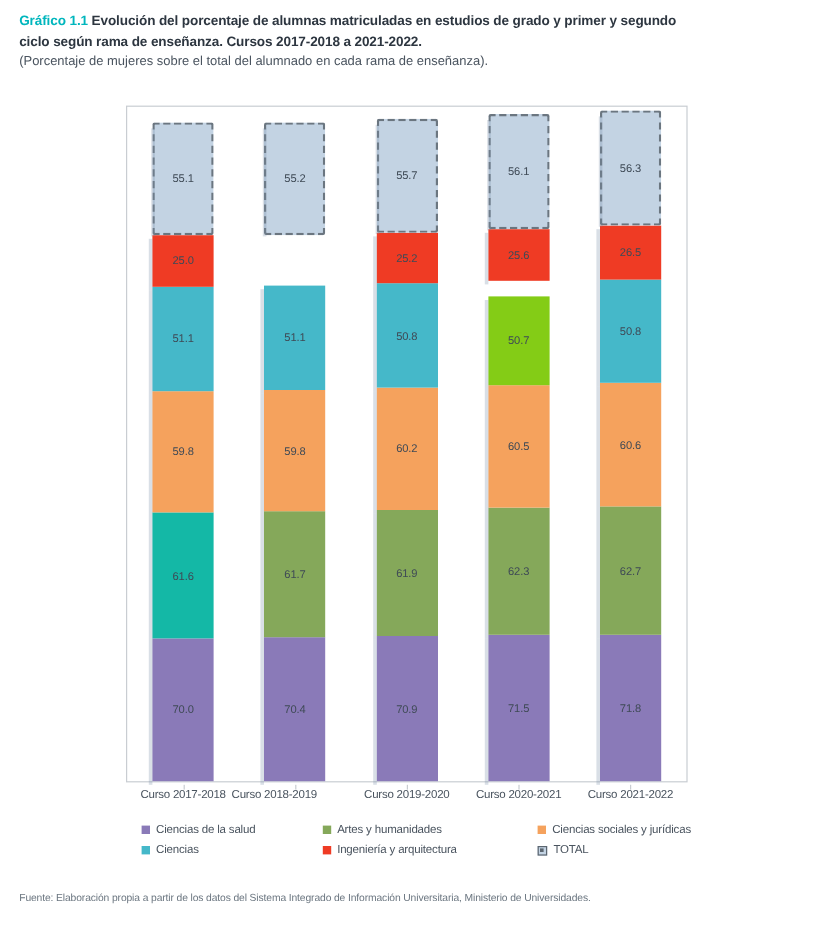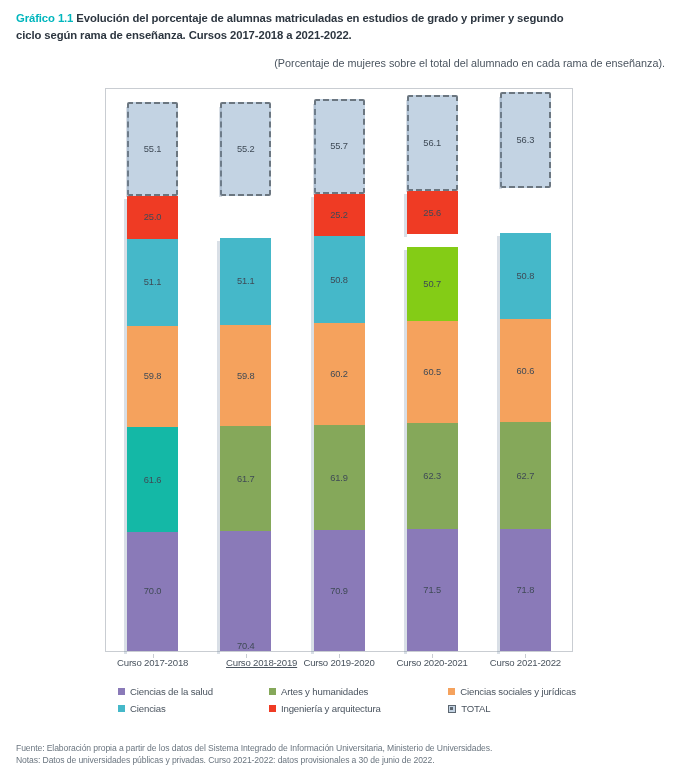--- a/index.html
+++ b/index.html
@@ -28,23 +28,22 @@
     letter-spacing: -0.1px;
   }
   .fig-label {
     color: #00b6bd;
     font-weight: bold;
   }
   .subtitle {
     font-size: 10.8px;
     line-height: 16px;
     color: #4a545f;
-    margin-top: 12px;
+    margin-top: 0;
     font-weight: normal;
-    text-align: right;
   }
 
   
   .chart-wrap {
     position: absolute;
     left: 0;
     top: 76px;
     width: 681px;
     height: 650px;
   }
@@ -223,21 +222,21 @@
               <span style="position: relative;">25.0</span>
             </div>
             <div class="seg total-seg" style="height: 93.7052px; bottom: 454.921px;">
               <span class="shadow-edge"></span>
               <span style="position: relative;">55.1</span>
             </div>
           </div>
         </div>
         <div class="bar-group" style="left: 114.3px; width: 51px;">
           <div class="bar-col">
-            <div class="seg" style="height: 119.725px; bottom: 0px; background: rgb(138, 122, 184); align-items: flex-end;">
+            <div class="seg" style="height: 119.725px; bottom: 0px; background: rgb(138, 122, 184);">
               <span class="shadow-edge"></span>
               <span style="position: relative;">70.4</span>
             </div>
             <div class="seg" style="height: 104.929px; bottom: 119.725px; background: rgb(133, 168, 90);">
               <span class="shadow-edge"></span>
               <span style="position: relative;">61.7</span>
             </div>
             <div class="seg" style="height: 101.698px; bottom: 224.654px; background: rgb(245, 162, 93);">
               <span class="shadow-edge"></span>
               <span style="position: relative;">59.8</span>
@@ -318,34 +317,38 @@
               <span class="shadow-edge"></span>
               <span style="position: relative;">62.7</span>
             </div>
             <div class="seg" style="height: 103.059px; bottom: 228.736px; background: rgb(245, 162, 93);">
               <span class="shadow-edge"></span>
               <span style="position: relative;">60.6</span>
             </div>
             <div class="seg" style="height: 86.3925px; bottom: 331.795px; background: rgb(69, 184, 201);">
               <span class="shadow-edge"></span>
               <span style="position: relative;">50.8</span>
+            </div>
+            <div class="seg" style="height: 45.0669px; bottom: 418.187px; background: rgb(239, 59, 36);">
+              <span class="shadow-edge"></span>
+              <span style="position: relative;">26.5</span>
             </div>
             <div class="seg total-seg" style="height: 95.746px; bottom: 463.254px;">
               <span class="shadow-edge"></span>
               <span style="position: relative;">56.3</span>
             </div>
           </div>
         </div>
       </div>
   </div>
   <div class="xaxis" id="xaxis">
       <div class="tick-mark" style="left: 47.6px;"></div>
       <div class="xtick" style="left: 1px; width: 93.2px;">Curso 2017-2018</div>
       <div class="tick-mark" style="left: 140.8px;"></div>
-      <div class="xtick" style="left: 110px; width: 93.2px; text-decoration: underline;">Curso 2018-2019</div>
+      <div class="xtick" style="left: 77px; width: 93.2px;">Curso 2018-2019</div>
       <div class="tick-mark" style="left: 234px;"></div>
       <div class="xtick" style="left: 187.4px; width: 93.2px;">Curso 2019-2020</div>
       <div class="tick-mark" style="left: 327.2px;"></div>
       <div class="xtick" style="left: 280.6px; width: 93.2px;">Curso 2020-2021</div>
       <div class="tick-mark" style="left: 420.4px;"></div>
       <div class="xtick" style="left: 373.8px; width: 93.2px;">Curso 2021-2022</div>
     </div>
   <div class="legend" id="legend">
       <div class="legend-row">
         <div class="legend-item c0">
@@ -373,14 +376,13 @@
         <div class="legend-item c2">
           <span class="swatch total-swatch"></span>
           <span>TOTAL</span>
         </div>
       </div>
     </div>
 </div>
 
 <div class="footer">
   <div>Fuente: Elaboración propia a partir de los datos del Sistema Integrado de Información Universitaria, Ministerio de Universidades.</div>
-  <div>Notas: Datos de universidades públicas y privadas. Curso 2021-2022: datos provisionales a 30 de junio de 2022.</div>
 </div>
 
 </body></html>

